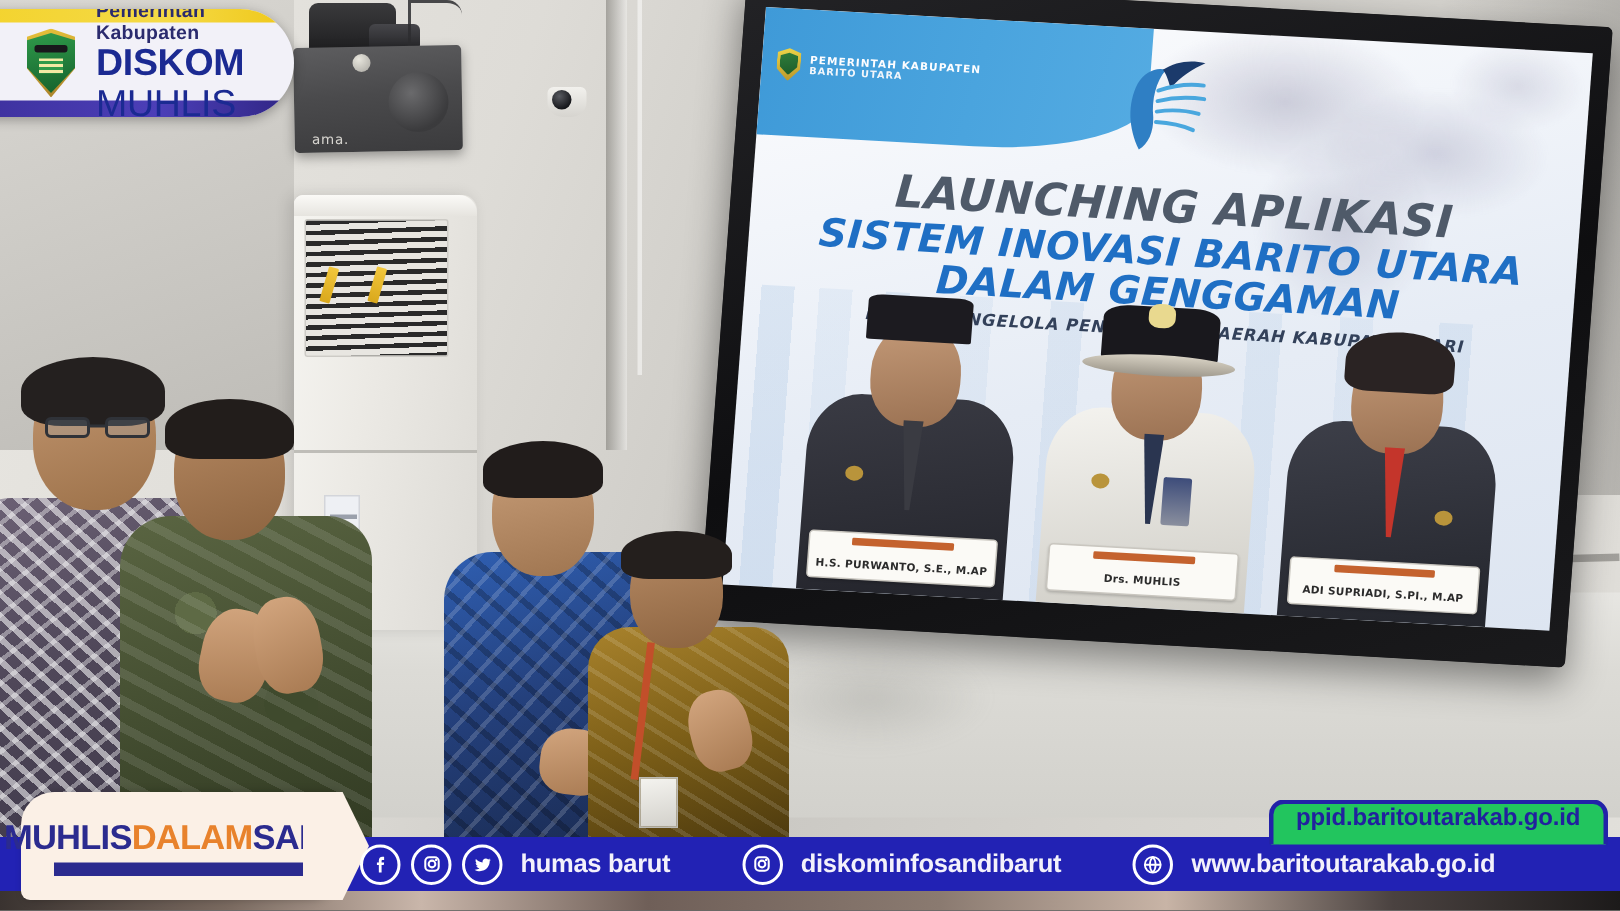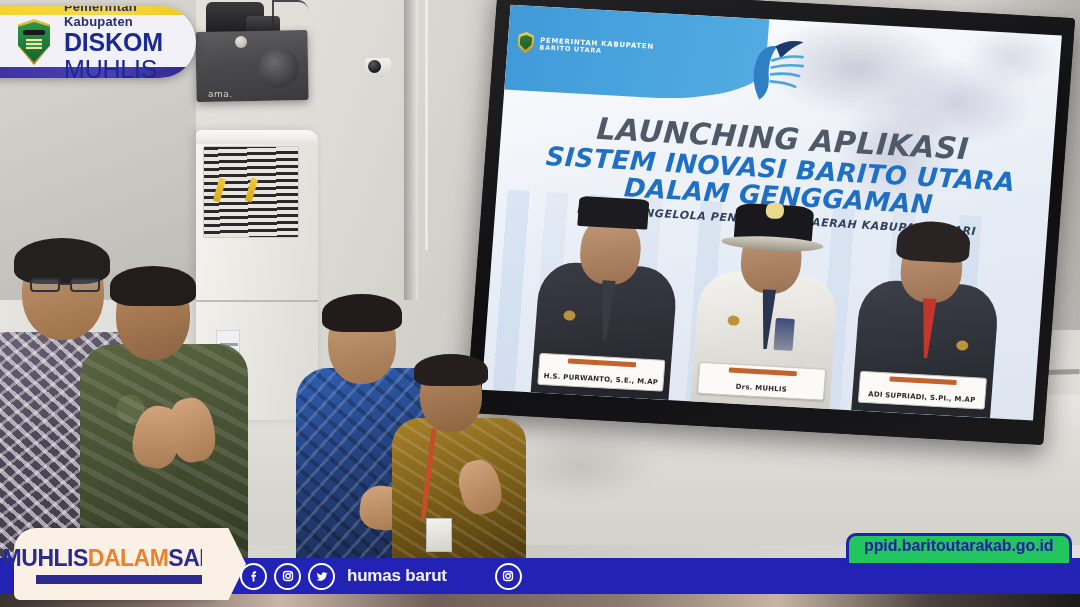--- a/index.html
+++ b/index.html
@@ -750,18 +750,28 @@
     </div>
 
     <div class="bar-group g2">
       <span class="sic">
         <svg viewBox="0 0 20 20" width="16" height="16">
           <rect x="4.4" y="4.4" width="11.2" height="11.2" rx="3.3" fill="none" stroke="#fff" stroke-width="1.7"></rect>
           <circle cx="10" cy="10" r="2.8" fill="none" stroke="#fff" stroke-width="1.7"></circle>
           <circle cx="13.4" cy="6.6" r="1" fill="#fff"></circle>
         </svg>
       </span>
-    </div>
-
+      <span class="bar-label">diskominfosandibarut</span>
+    </div>
+
+    <div class="bar-group g3">
+      <span class="sic">
+        <svg viewBox="0 0 20 20" width="17" height="17">
+          <circle cx="10" cy="10" r="6.2" fill="none" stroke="#fff" stroke-width="1.5"></circle>
+          <path d="M10 3.8c-3 3.2-3 9 0 12.4M10 3.8c3 3.2 3 9 0 12.4M3.8 10h12.4" fill="none" stroke="#fff" stroke-width="1.4"></path>
+        </svg>
+      </span>
+      <span class="bar-label">www.baritoutarakab.go.id</span>
+    </div>
 
   </div>
 
 </div>
 
 </body></html>

